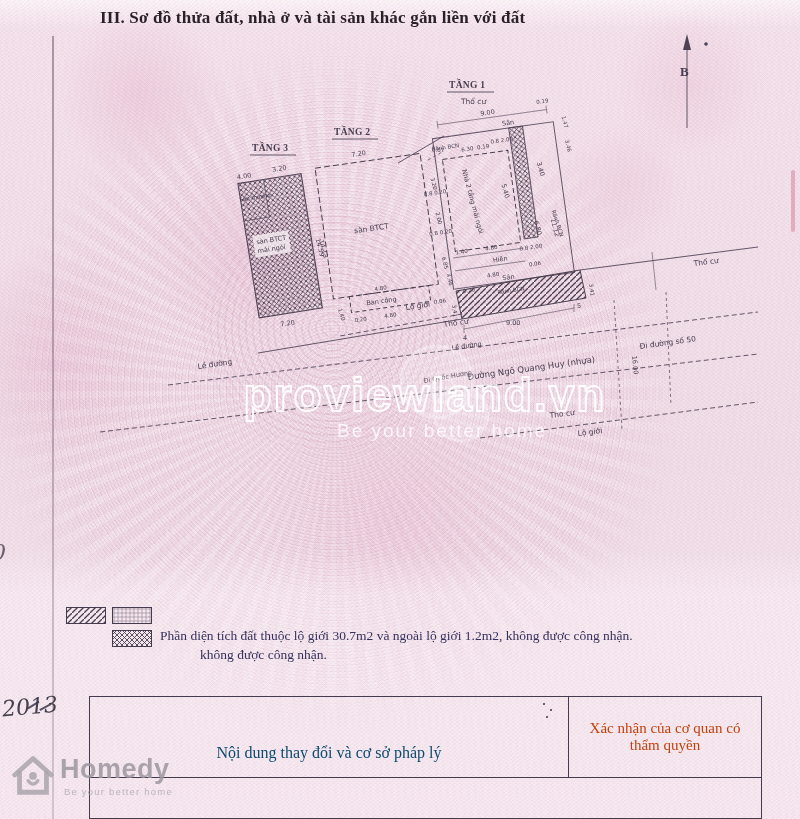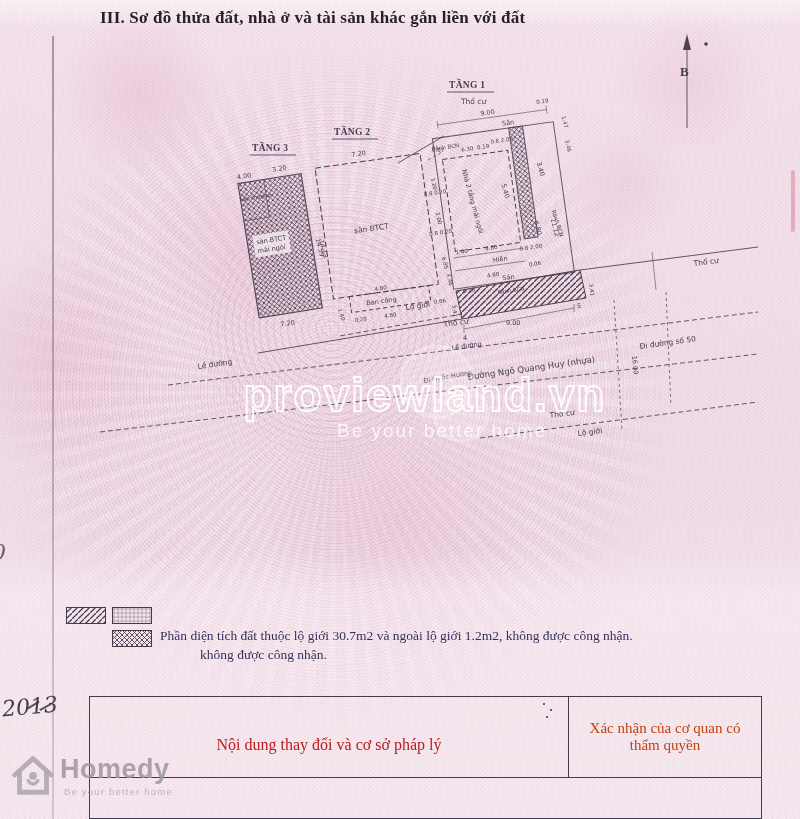--- a/index.html
+++ b/index.html
@@ -50,21 +50,21 @@
   #wm-brand{font:bold 46px "Liberation Sans",sans-serif;letter-spacing:2px;color:transparent;text-align:center;-webkit-text-stroke:2px rgba(255,255,255,.92);}
   #wm-tagline{margin:-2px 0 0 112px;font:19px "Liberation Sans",sans-serif;letter-spacing:2px;color:rgba(255,255,255,.78);}
   #wm-logo{position:absolute;left:160px;top:-38px;opacity:.55;}
   
   .legend-text{position:absolute;font:13.5px "Liberation Serif",serif;color:#35315c;z-index:6;white-space:nowrap;}
   .sw{position:absolute;z-index:6;}
   
   #table4{left:89px;top:696px;width:673px;height:123px;border:1.6px solid #453b4f;z-index:6;box-sizing:border-box;}
   #table4-title{height:35px;line-height:35px;padding-left:36px;border-bottom:1.6px solid #453b4f;font:bold 16.5px "Liberation Serif",serif;color:#2c2335;}
   #table4-row{position:relative;height:80px;border-bottom:1.6px solid #453b4f;}
-  #col-content{position:absolute;left:0;top:8px;width:478px;height:100%;display:flex;align-items:center;justify-content:center;font:16px "Liberation Serif",serif;color:#b91c1c;}
+  #col-content{position:absolute;left:0;top:16px;width:478px;height:100%;display:flex;align-items:center;justify-content:center;font:16px "Liberation Serif",serif;color:#0c4a6e;}
   #col-confirm{position:absolute;left:478px;top:0;right:0;height:100%;border-left:1.6px solid #453b4f;display:flex;align-items:center;justify-content:center;text-align:center;font:15px "Liberation Serif",serif;color:#c2410c;padding:0 14px;}
   #pen-marks{left:543px;top:703px;width:2px;height:2px;background:#3a3345;border-radius:50%;box-shadow:7px 6px 0 #3a3345, 3px 13px 0 #3a3345;z-index:7;}
   
   #wm-homedy{left:8px;top:748px;width:230px;height:60px;z-index:8;}
   #homedy-text{position:absolute;left:52px;top:6px;font:bold 27px "Liberation Sans",sans-serif;color:rgba(158,153,160,.88);letter-spacing:.5px;}
   #homedy-tagline{position:absolute;left:56px;top:38px;font:9.5px "Liberation Sans",sans-serif;color:rgba(178,172,180,.85);letter-spacing:1.2px;}
   
   #hw-year{left:2px;top:694px;font:italic 22px "DejaVu Serif",serif;color:#45404e;transform:rotate(-5deg);z-index:6;}
   .hw-strike{position:absolute;width:13px;height:2px;background:rgba(60,55,75,.85);z-index:7;}
   #hw-left{left:-8px;top:540px;font:italic 22px "DejaVu Serif",serif;color:rgba(70,60,78,.8);z-index:6;}

